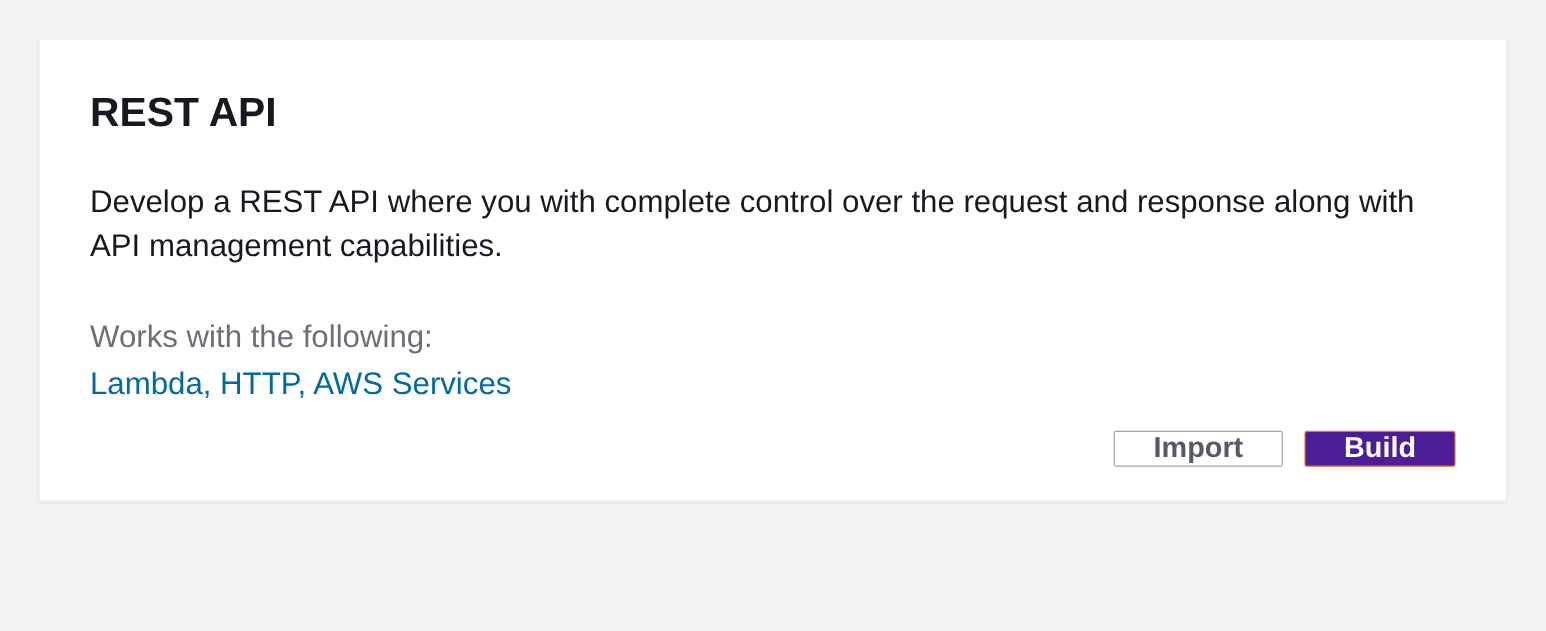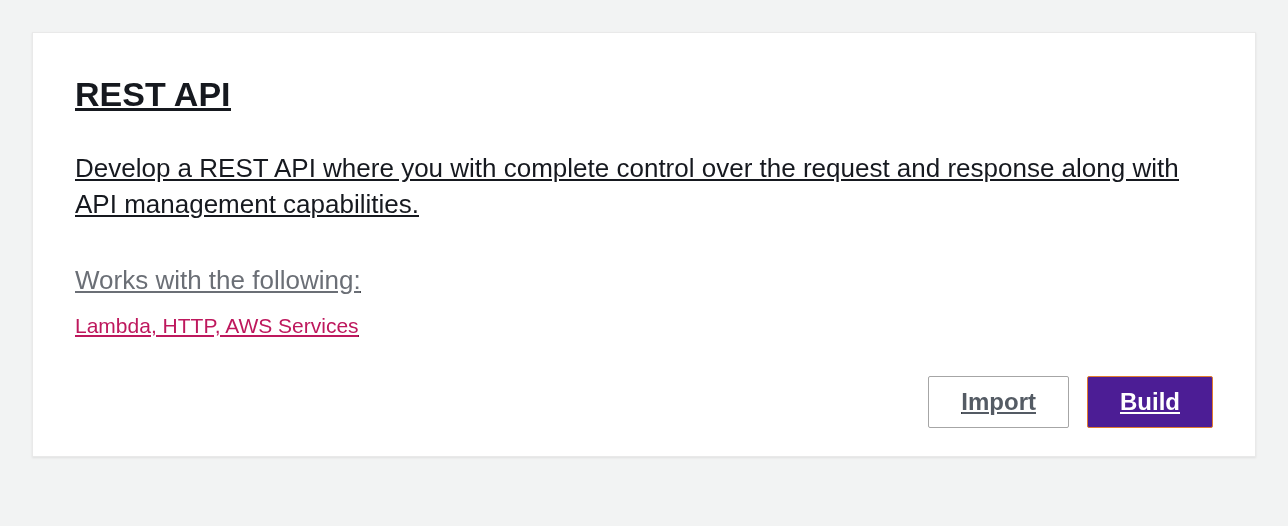--- a/index.html
+++ b/index.html
@@ -1,19 +1,18 @@
 <!DOCTYPE html>
 <html><head>
   <meta charset="utf-8">
   <style>
     * {
       box-sizing: border-box;
       margin: 0;
       padding: 0;
-      text-decoration: underline;
     }
     body {
       font-family: "Amazon Ember", "Helvetica Neue", Arial, sans-serif;
       background: #f2f3f3;
       width: 1288px;
       height: 526px;
       padding: 32px;
     }
     .card {
       background: #ffffff;
@@ -31,36 +30,36 @@
     }
     .card-description {
       font-size: 26px;
       line-height: 1.4;
       color: #16191f;
       margin-bottom: 42px;
     }
     .works-with-label {
       font-size: 26px;
       color: #6b6f76;
-      margin-bottom: 18px;
+      margin-bottom: 8px;
     }
     .works-with-value {
-      font-size: 21px;
-      color: #be185d;
-      margin-bottom: 38px;
+      font-size: 26px;
+      color: #0369a1;
+      margin-bottom: 24px;
     }
     .button-row {
       display: flex;
       justify-content: flex-end;
       gap: 18px;
     }
     .btn {
       font-size: 24px;
       font-weight: 700;
-      padding: 11px 32px;
+      padding: 0 32px;
       border-radius: 2px;
       cursor: pointer;
       font-family: inherit;
     }
     .btn-secondary {
       background: #ffffff;
       color: #545b64;
       border: 1px solid #a6a6a6;
     }
     .btn-primary {

